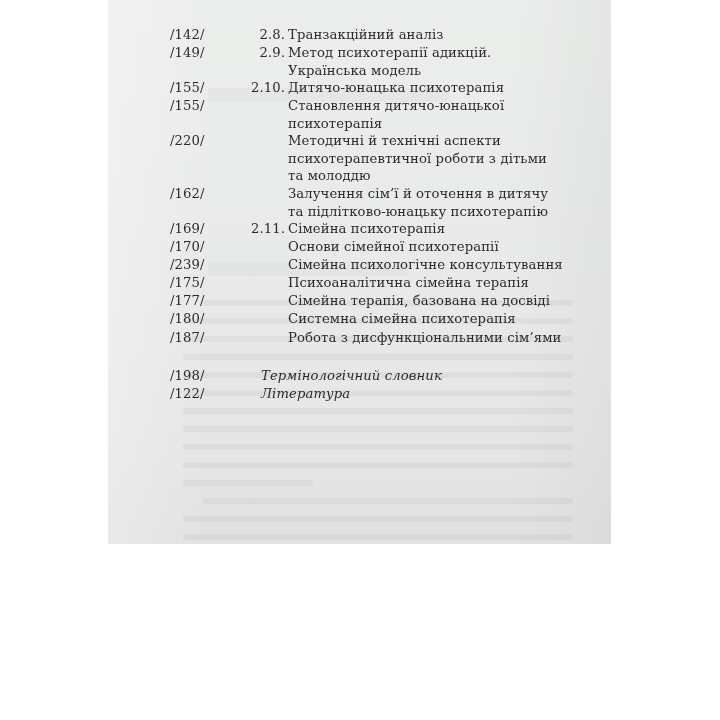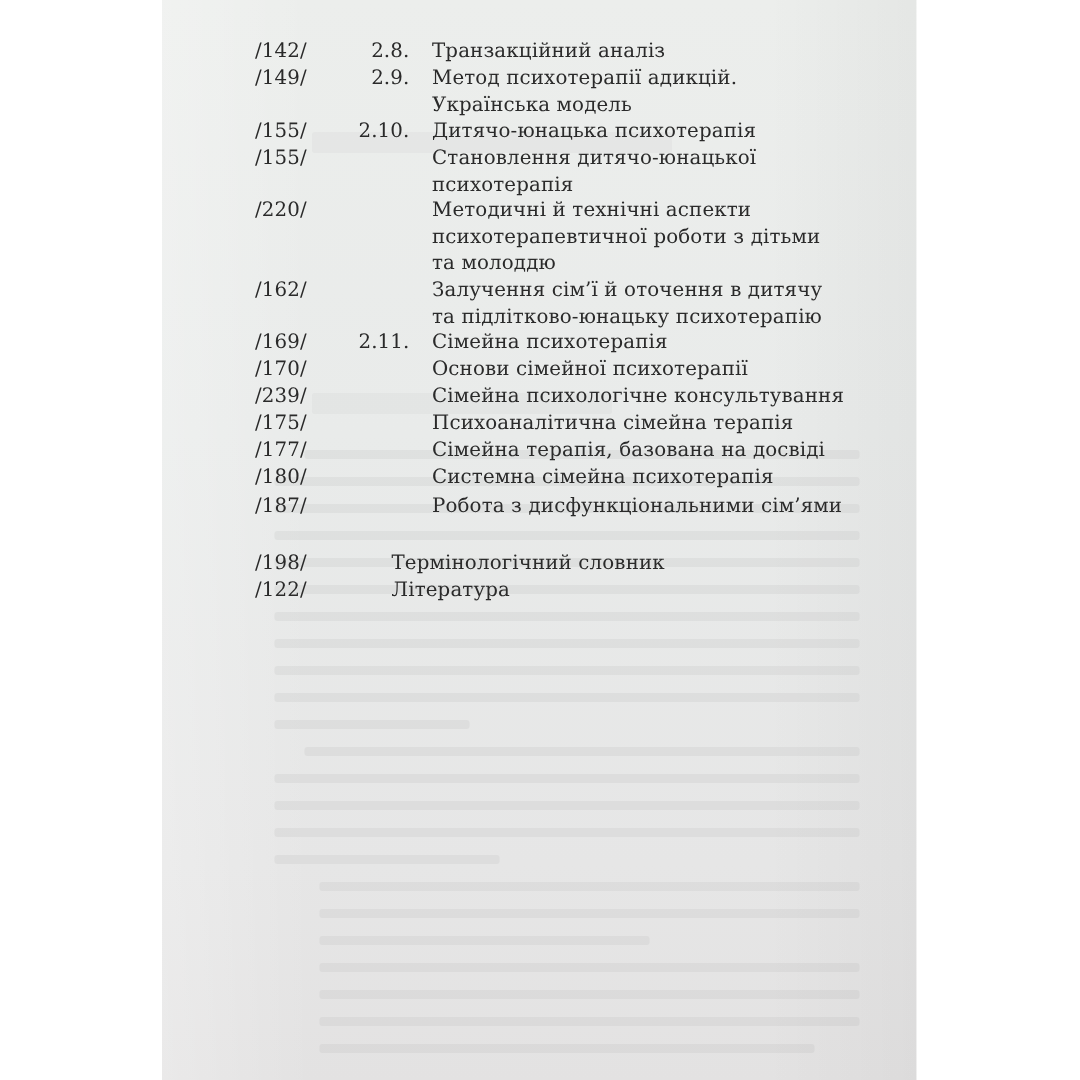--- a/index.html
+++ b/index.html
@@ -8,21 +8,21 @@
       width: 720px;
       height: 720px;
       background: #ffffff;
       overflow: hidden;
     }
     .page {
       position: absolute;
       left: 108px;
       top: 0;
       width: 503px;
-      height: 720px;
+      height: 544px;
       background: linear-gradient(180deg, #eceeec 0%, #e9ebea 40%, #e6e6e6 80%, #e3e2e2 100%);
       overflow: hidden;
     }
     .page::before {
       content: "";
       position: absolute;
       left: 0; top: 0; right: 0; bottom: 0;
       background: linear-gradient(90deg, rgba(255,255,255,0.25) 0%, rgba(255,255,255,0) 20%, rgba(0,0,0,0) 80%, rgba(0,0,0,0.03) 100%);
       pointer-events: none;
     }
@@ -54,34 +54,35 @@
       line-height: 17.7px;
     }
     .page-num {
       position: absolute;
       left: 62px;
       top: 0;
       white-space: nowrap;
     }
     .sec-num {
       position: absolute;
-      right: 338px;
+      right: 326px;
       top: 0;
       text-align: center;
       white-space: nowrap;
     }
     .title {
       position: absolute;
       left: 180px;
       top: 0;
       width: 300px;
       white-space: pre-line;
     }
     .title.plain {
       left: 153px;
+      font-style: italic;
     }
   </style>
 </head>
 <body>
 
 <div class="page">
 
   <div class="bleed">
     <div class="bleed-line" style="left:100px; top:88px; width:240px; height:14px; background:rgba(120,120,120,0.05);"></div>
     <div class="bleed-line" style="left:100px; top:262px; width:200px; height:14px; background:rgba(120,120,120,0.05);"></div>

